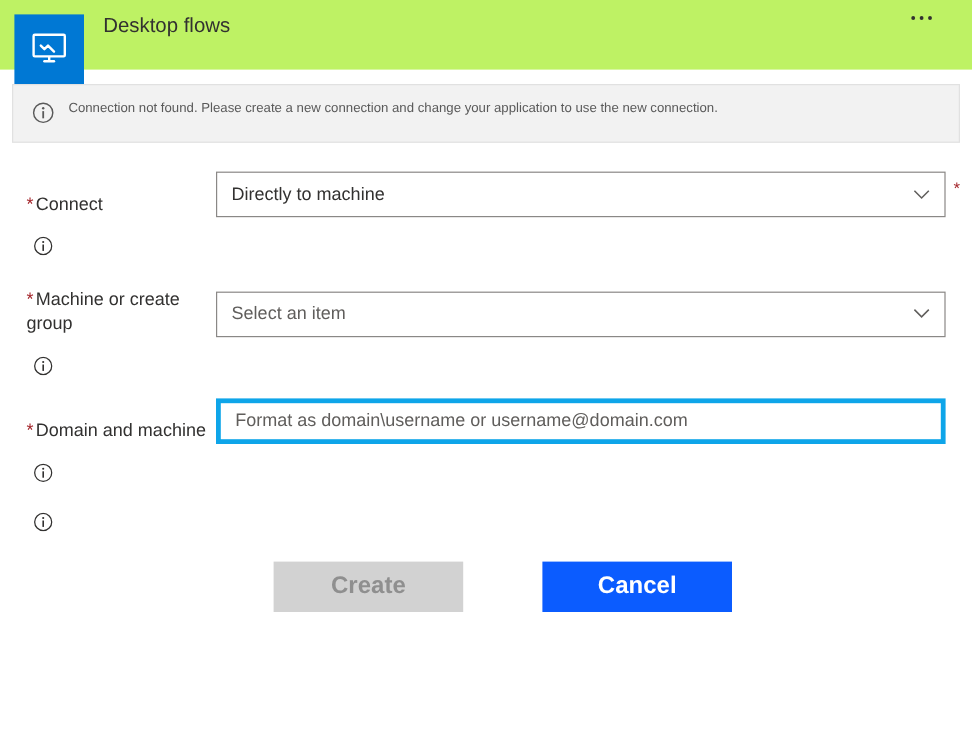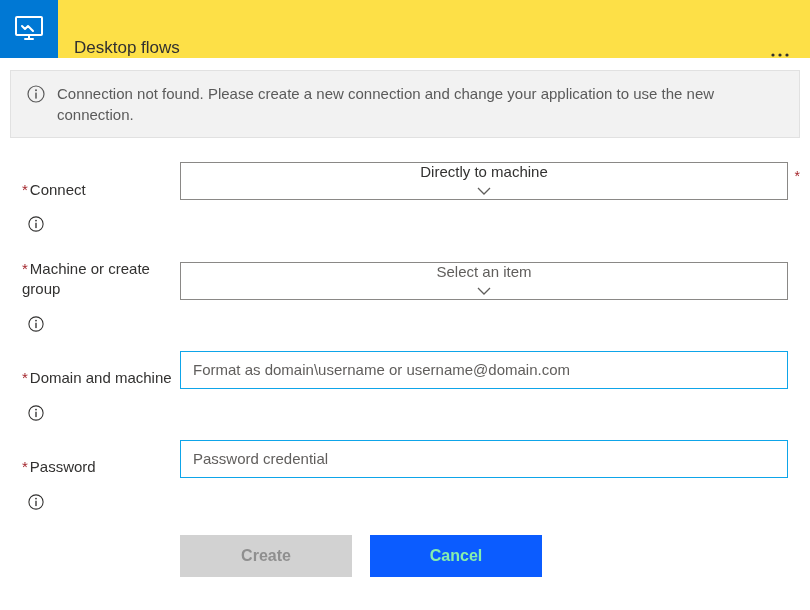--- a/index.html
+++ b/index.html
@@ -10,24 +10,24 @@
     body {
       font-family: "Segoe UI", -apple-system, BlinkMacSystemFont, sans-serif;
       font-size: 14px;
       color: #323130;
       background: #fff;
       width: 810px;
       height: 610px;
     }
     .header {
       display: flex;
-      align-items: flex-end;
-      background: #fde047;
+      align-items: flex-start;
+      background: #bef264;
       height: 58px;
-      padding: 0;
+      padding: 12px;
     }
     .header-icon {
       width: 58px;
       height: 58px;
       background: #0078d4;
       display: flex;
       align-items: center;
       justify-content: center;
     }
     .header-title {
@@ -53,21 +53,21 @@
       margin: 12px 10px 0 10px;
       padding: 12px 16px;
     }
     .alert-icon {
       flex-shrink: 0;
       margin-right: 12px;
       margin-top: 2px;
     }
     .alert-text {
       color: #5a5a5a;
-      font-size: 15px;
+      font-size: 11px;
       line-height: 1.4;
     }
     .form {
       padding: 24px 22px 0 22px;
     }
     .form-row {
       display: flex;
       align-items: flex-end;
       margin-bottom: 10px;
     }
@@ -99,61 +99,61 @@
       background: #fff;
       padding: 0 12px;
       font-size: 15px;
       color: #323130;
       display: flex;
       align-items: center;
       justify-content: space-between;
     }
     .select-control {
       cursor: pointer;
-      flex-direction: column;
     }
     .select-control.placeholder {
       color: #605e5c;
     }
     .chevron {
       flex-shrink: 0;
     }
     .info-row {
       padding: 6px 0 16px 6px;
     }
     .buttons-row {
       display: flex;
       gap: 18px;
       margin-top: 6px;
       padding-left: 158px;
     }
     .btn {
-      width: 172px;
+      width: 158px;
       height: 42px;
       border: none;
-      font-size: 16px;
+      font-size: 20px;
       font-weight: 600;
       cursor: pointer;
       display: flex;
       align-items: center;
       justify-content: center;
+      margin-left: 48px;
     }
     .btn-disabled {
       background: #d2d2d2;
       color: #8f8f8f;
       cursor: not-allowed;
     }
     .btn-primary {
       background: #0b5cff;
-      color: #86efac;
+      color: #ffffff;
     }
     input.text-input {
       width: 100%;
       height: 38px;
-      border: 1px solid #0ea5e9;
+      border: 4px solid #0ea5e9;
       background: #fff;
       padding: 0 12px;
       font-size: 15px;
       color: #323130;
       font-family: inherit;
       outline: none;
     }
     input.text-input::placeholder {
       color: #605e5c;
     }
@@ -255,28 +255,20 @@
   <div class="info-row">
     <span>
       <svg width="16" height="16" viewBox="0 0 18 18">
           <circle cx="9" cy="9" r="8" fill="none" stroke="#323130" stroke-width="1.2"></circle>
           <circle cx="9" cy="5.2" r="1" fill="#323130"></circle>
           <rect x="8.25" y="7.6" width="1.5" height="6" fill="#323130"></rect>
         </svg>
     </span>
   </div>
 
-  <div class="form-row">
-    <div class="form-label">
-      <span class="req">*</span><span>Password</span>
-    </div>
-    <div class="form-control-wrap">
-      <input type="password" class="text-input" placeholder="Password credential" style="">
-    </div>
-  </div>
   <div class="info-row">
     <span>
       <svg width="16" height="16" viewBox="0 0 18 18">
           <circle cx="9" cy="9" r="8" fill="none" stroke="#323130" stroke-width="1.2"></circle>
           <circle cx="9" cy="5.2" r="1" fill="#323130"></circle>
           <rect x="8.25" y="7.6" width="1.5" height="6" fill="#323130"></rect>
         </svg>
     </span>
   </div>
 

